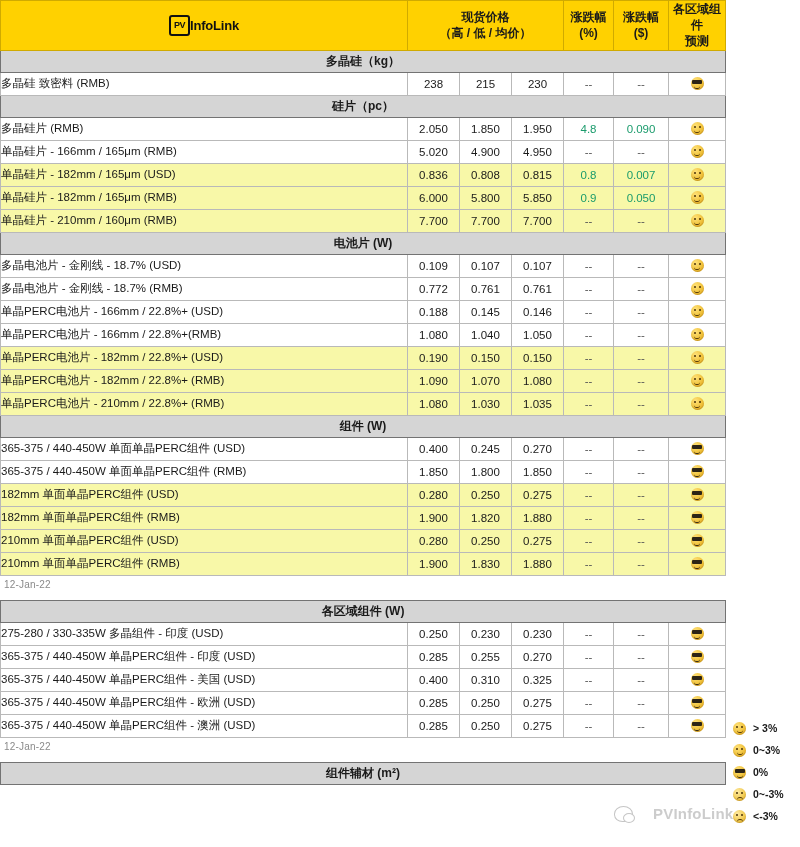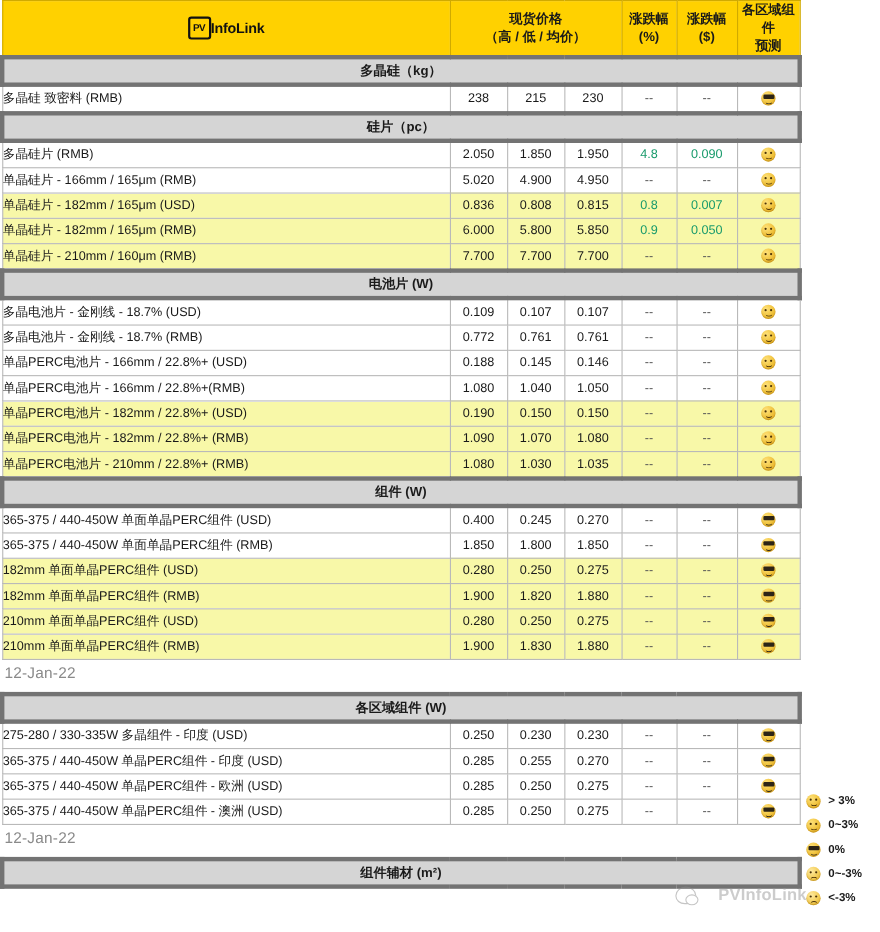--- a/index.html
+++ b/index.html
@@ -90,21 +90,21 @@
   .head-line2 { display: block; }
 
   
   tr.section-row > td {
     background: #d5d5d5;
     text-align: center;
     font-weight: bold;
     font-size: 12px;
     height: 21px;
     color: #1a1a1a;
-    border: 4px solid #737373;
+    border: 1px solid #737373;
   }
 
   
   tr.data-row > td {
     height: 22px;
     background: #ffffff;
   }
   tr.data-row.alt > td {
     background: #f8f8a8;
   }
@@ -187,21 +187,21 @@
   .face.worried .mouth {
     top: 9px;
     height: 2px;
     border-bottom: none;
     border-top: 1.4px solid #4a3208;
     border-radius: 6px 6px 0 0;
   }
 
   
   .date-caption {
-    font-size: 14px;
+    font-size: 10px;
     color: #8a8a8a;
     padding: 3px 0 4px 4px;
     letter-spacing: 0.2px;
   }
 
   
   .legend {
     position: absolute;
     left: 733px;
     top: 717px;
@@ -513,20 +513,29 @@
             <tr class="data-row">
               <td class="label-cell">365-375 / 440-450W 单晶PERC组件 - 印度 (USD)</td>
               <td class="num-cell">0.285</td>
               <td class="num-cell">0.255</td>
               <td class="num-cell">0.270</td>
               <td class="chg-cell flat">--</td>
               <td class="chg-cell flat">--</td>
               <td class="fc-cell"><span class="face shades"><span class="eyes"></span><span class="mouth"></span></span></td>
             </tr>
             <tr class="data-row">
+              <td class="label-cell">365-375 / 440-450W 单晶PERC组件 - 美国 (USD)</td>
+              <td class="num-cell">0.400</td>
+              <td class="num-cell">0.310</td>
+              <td class="num-cell">0.325</td>
+              <td class="chg-cell flat">--</td>
+              <td class="chg-cell flat">--</td>
+              <td class="fc-cell"><span class="face shades"><span class="eyes"></span><span class="mouth"></span></span></td>
+            </tr>
+            <tr class="data-row">
               <td class="label-cell">365-375 / 440-450W 单晶PERC组件 - 欧洲 (USD)</td>
               <td class="num-cell">0.285</td>
               <td class="num-cell">0.250</td>
               <td class="num-cell">0.275</td>
               <td class="chg-cell flat">--</td>
               <td class="chg-cell flat">--</td>
               <td class="fc-cell"><span class="face shades"><span class="eyes"></span><span class="mouth"></span></span></td>
             </tr>
             <tr class="data-row">
               <td class="label-cell">365-375 / 440-450W 单晶PERC组件 - 澳洲 (USD)</td>

